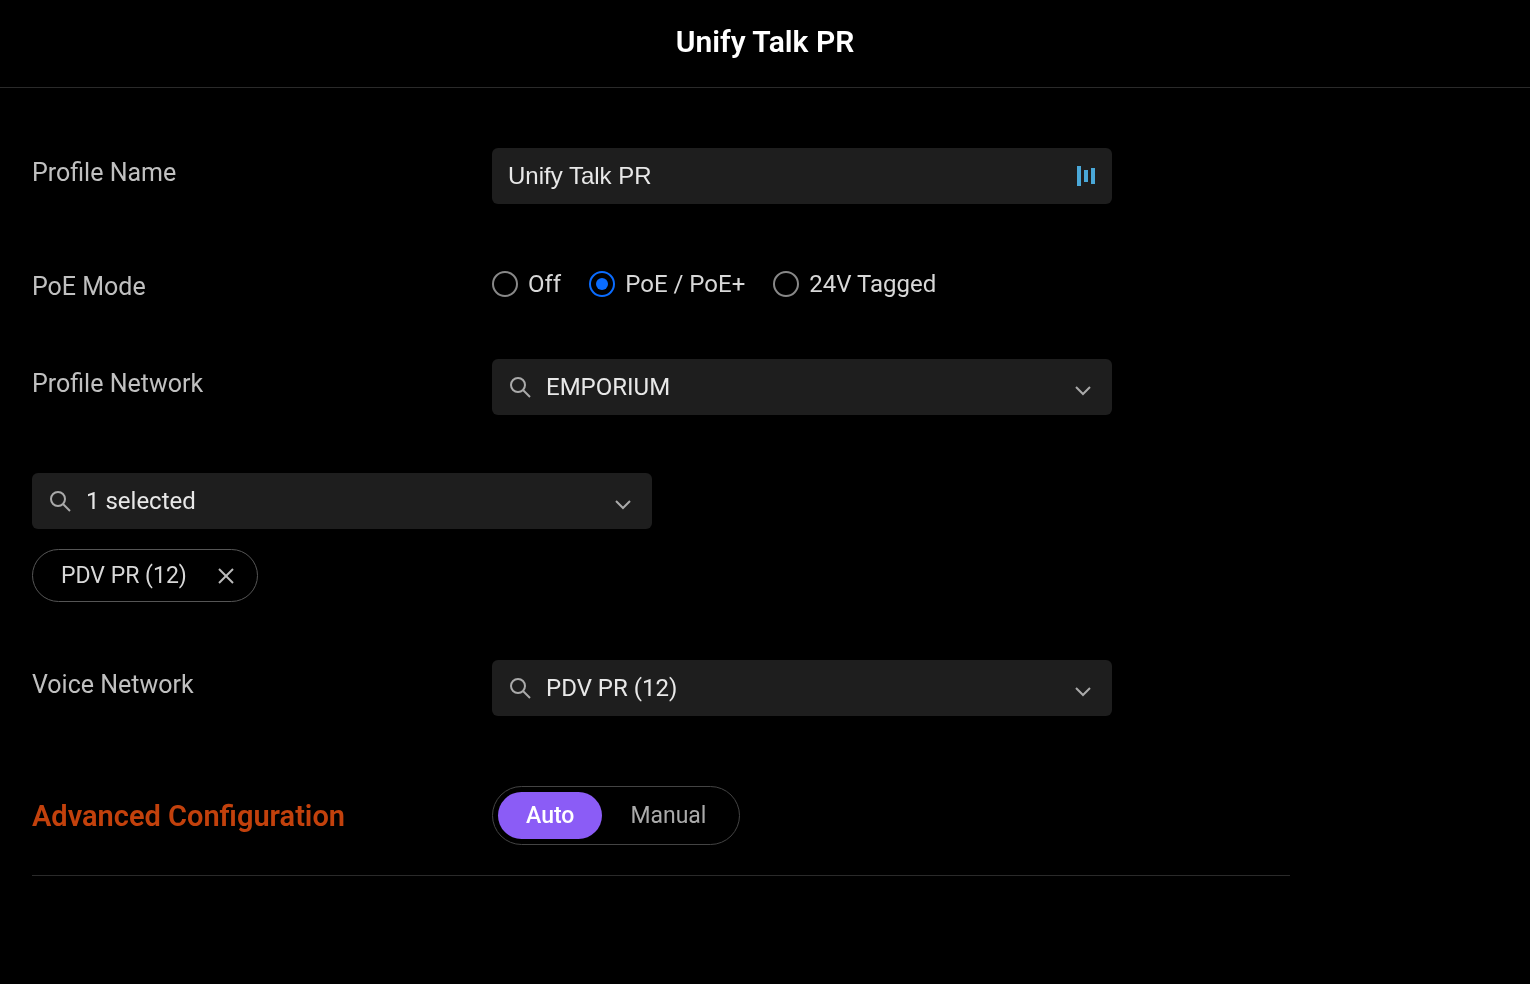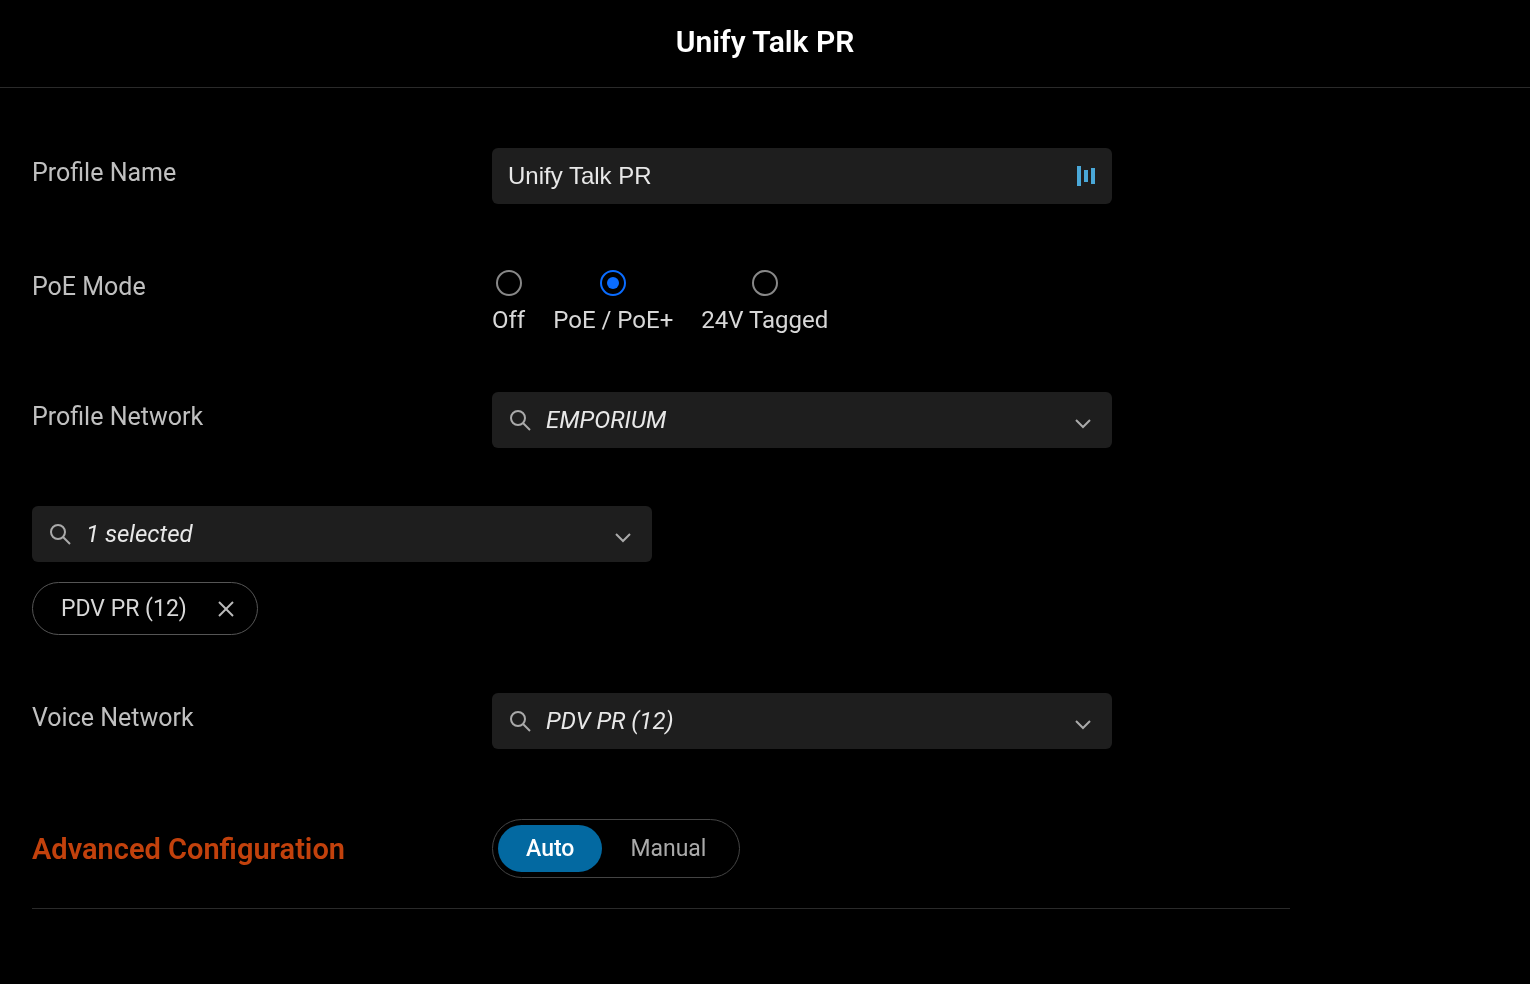--- a/index.html
+++ b/index.html
@@ -73,21 +73,20 @@
       display: flex;
       gap: 28px;
       align-items: center;
       padding-top: 8px;
     }
     .radio-option {
       display: flex;
       align-items: center;
       gap: 10px;
       cursor: pointer;
-      flex-direction: column;
     }
     .radio-circle {
       width: 26px;
       height: 26px;
       border-radius: 50%;
       border: 2.5px solid #888;
       display: flex;
       align-items: center;
       justify-content: center;
     }
@@ -105,21 +104,20 @@
       color: #d8d8d8;
     }
     .select-wrapper {
       background: #1e1e1e;
       border-radius: 6px;
       display: flex;
       align-items: center;
       padding: 0 20px 0 16px;
       height: 56px;
       cursor: pointer;
-      font-style: italic;
     }
     .search-icon {
       width: 24px;
       height: 24px;
       margin-right: 14px;
       flex-shrink: 0;
     }
     .select-value {
       flex: 1;
       font-size: 24px;
@@ -171,21 +169,21 @@
       align-items: center;
     }
     .segment {
       padding: 10px 28px;
       border-radius: 24px;
       font-size: 23px;
       cursor: pointer;
       color: #aaa;
     }
     .segment.active {
-      background: #0369a1;
+      background: #8b5cf6;
       color: #ffffff;
       font-weight: 500;
     }
     .divider {
       border: none;
       border-top: 1px solid #2a2a2a;
       margin-top: 20px;
     }
   </style>
 </head>

